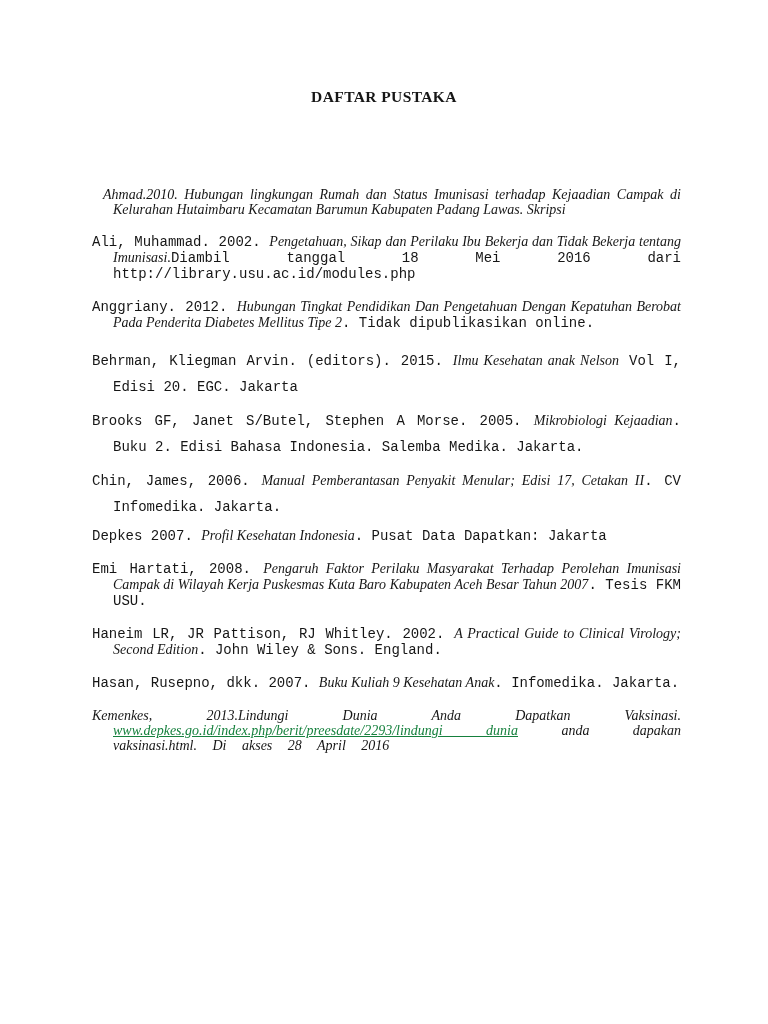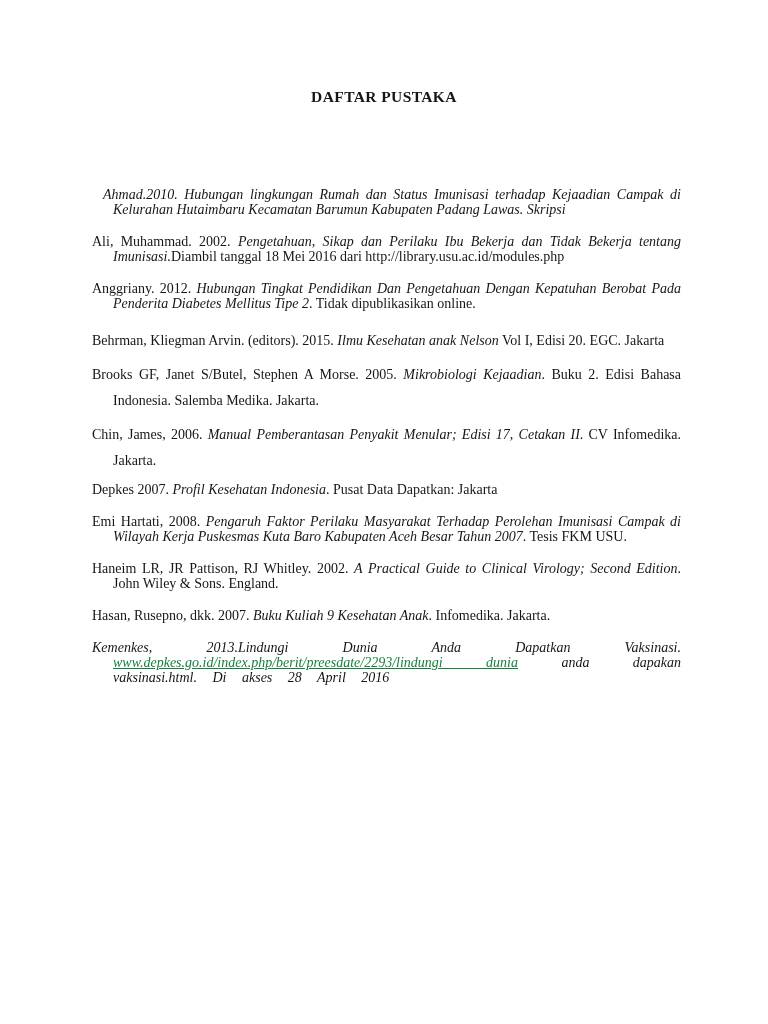--- a/index.html
+++ b/index.html
@@ -26,21 +26,21 @@
   .entry {
     margin: 0 0 17px 0;
     padding-left: 21px;
     text-indent: -21px;
     text-align: justify;
     line-height: 15px;
   }
   .entry.wide-leading { line-height: 26px; margin-bottom: 8px; }
   .entry.first-line-indent { text-indent: -10px; }
   .entry.stretched { word-spacing: 12px; }
-  .seg-normal { font-style: normal; }
+  .seg-normal { font-style: normal; font-family: Liberation Mono, monospace; }
   .seg-italic { font-style: italic; }
   .seg-link { font-style: italic; text-decoration: underline; cursor: pointer; }
 </style>
 </head>
 <body>
 
 <div class="page">
   <div class="doc-title">DAFTAR PUSTAKA</div>
   <div class="bib">
       <p class="entry first-line-indent"><span class="seg-italic">Ahmad.2010. Hubungan lingkungan Rumah dan Status Imunisasi terhadap Kejaadian Campak di Kelurahan Hutaimbaru Kecamatan Barumun Kabupaten Padang Lawas. Skripsi</span></p>

